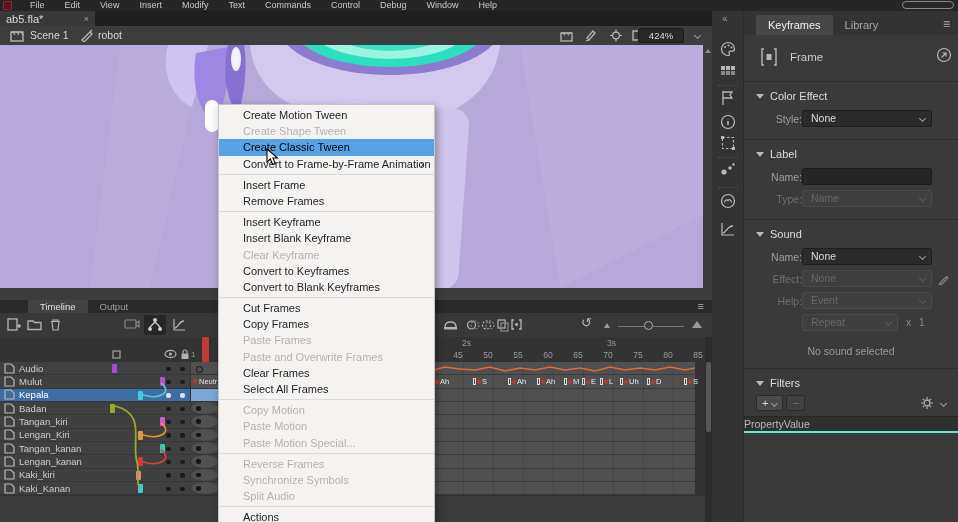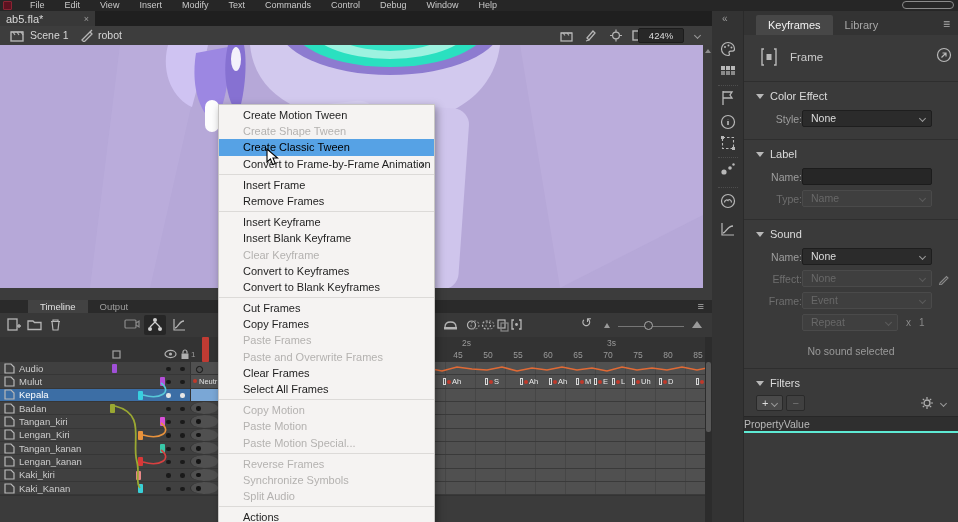--- a/index.html
+++ b/index.html
@@ -50,21 +50,21 @@
   .tri.small { border-left-width:3.5px; border-right-width:3.5px; border-bottom-width:5px; }
 
   #tl-ruler { position:absolute; left:0; top:37px; width:712px; height:25px; background:#333; }
   #ruler-frame1 { position:absolute; left:191px; top:13px; font-size:8px; color:#9a9a9a; }
   #playhead { position:absolute; left:202px; top:0; width:7px; height:25px; background:#c03b33; border-radius:1px; }
   #ruler-ticks { position:absolute; left:443px; top:13px; display:flex; }
   .tick { width:30px; text-align:center; font-size:8.5px; color:#9a9a9a; }
   .sec-lbl { position:absolute; top:1px; font-size:8.5px; color:#9a9a9a; }
   .hdr-ic { position:absolute; top:12px; }
 
-  #frames-bg { position:absolute; left:192px; top:62px; width:515px; height:133.5px; }
+  #frames-bg { position:absolute; left:180px; top:62px; width:515px; height:133.5px; }
   .frow { height:13.35px; background:#505050; border-bottom:1px solid #3a3a3a;
     background-image:repeating-linear-gradient(90deg,#464646 0 1px,transparent 1px 30px); background-position:13px 0; }
   #waveform { position:absolute; left:0; top:0; }
   #mouth-row { position:absolute; left:-190px; top:13.35px; width:705px; height:13.35px; }
   .kf { position:absolute; top:1px; height:11px; display:flex; align-items:center; gap:1px; }
   .kf-box { width:3px; height:7px; border:1px solid #d8d8d8; }
   .kf-dot { width:4px; height:4px; border-radius:50%; background:#c0392b; }
   .kf-label { font-size:7.5px; color:#ececec; }
 
   #layer-rows { position:absolute; left:0; top:62px; width:218px; }
@@ -810,21 +810,21 @@
           <span class="plabel dim">Effect:</span>
           <div class="dd dis">
             <span>None</span>
             <span class="chev"></span>
           </div>
           <svg style="margin-left:6px" width="12" height="12" viewBox="0 0 12 12">
             <path d="M2 10 L8.5 3.5 L10 5 L3.5 11.5 L1.5 11.8 Z" fill="none" stroke="#8a8a8a" stroke-width="1.1"></path>
           </svg>
         </div>
         <div class="prow">
-          <span class="plabel dim">Frame:</span>
+          <span class="plabel dim">Help:</span>
           <div class="dd dis">
             <span>Event</span>
             <span class="chev"></span>
           </div>
         </div>
         <div class="prow">
           <span class="plabel"></span>
           <div class="dd dis" style="width:96px">
             <span>Repeat</span>
             <span class="chev"></span>

